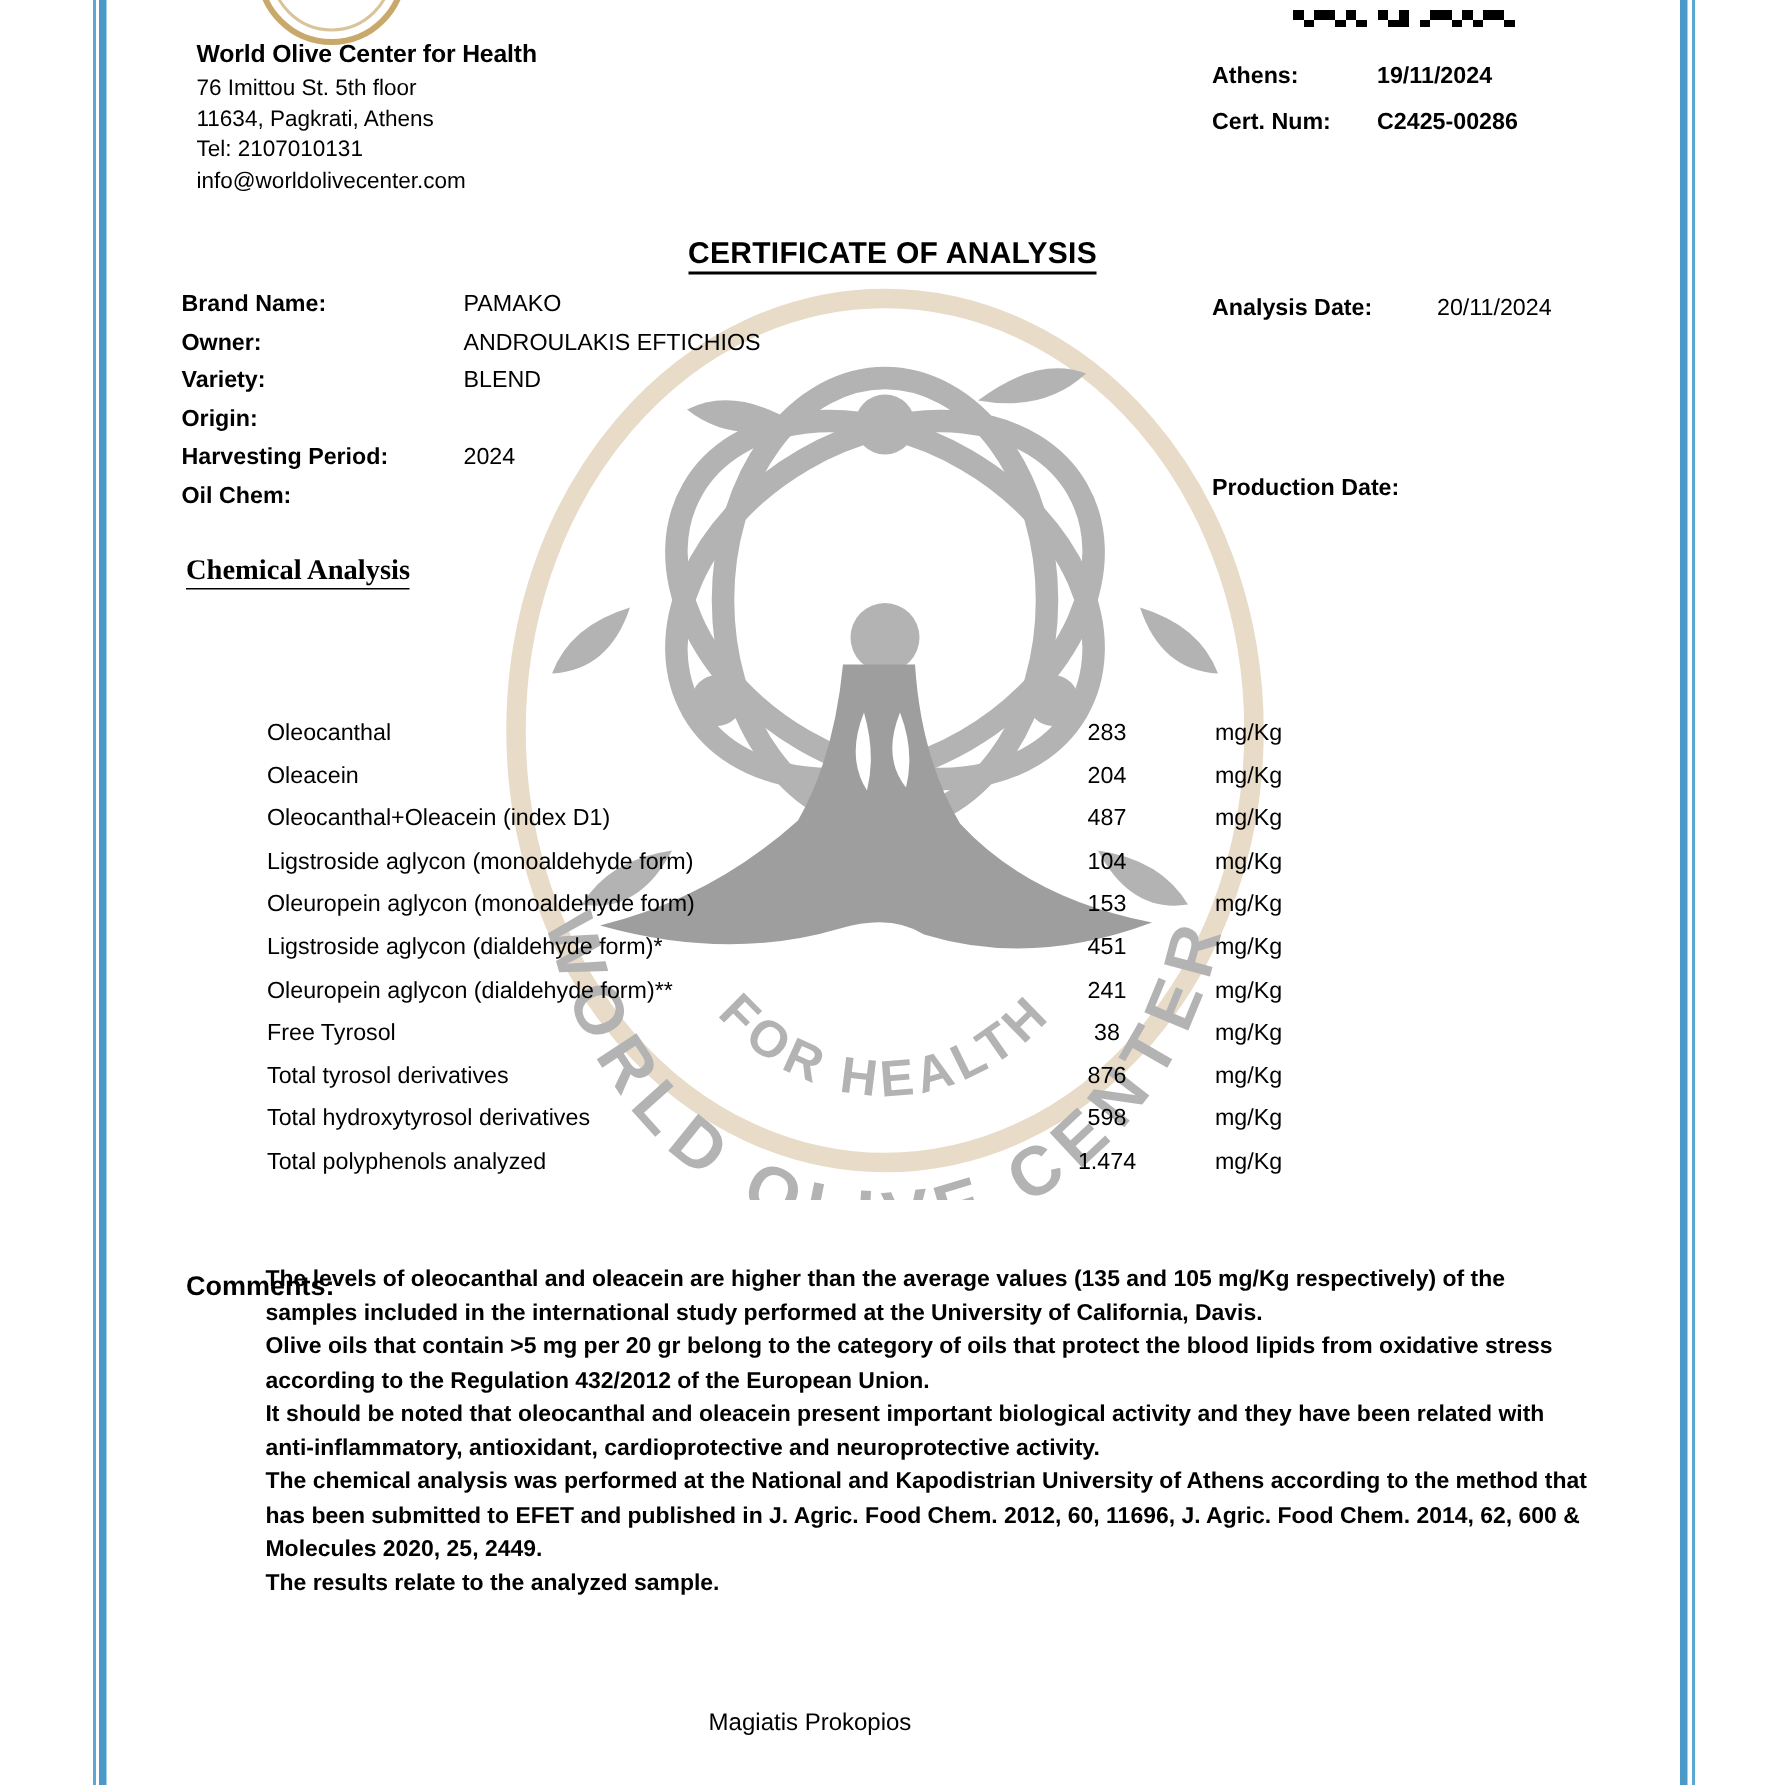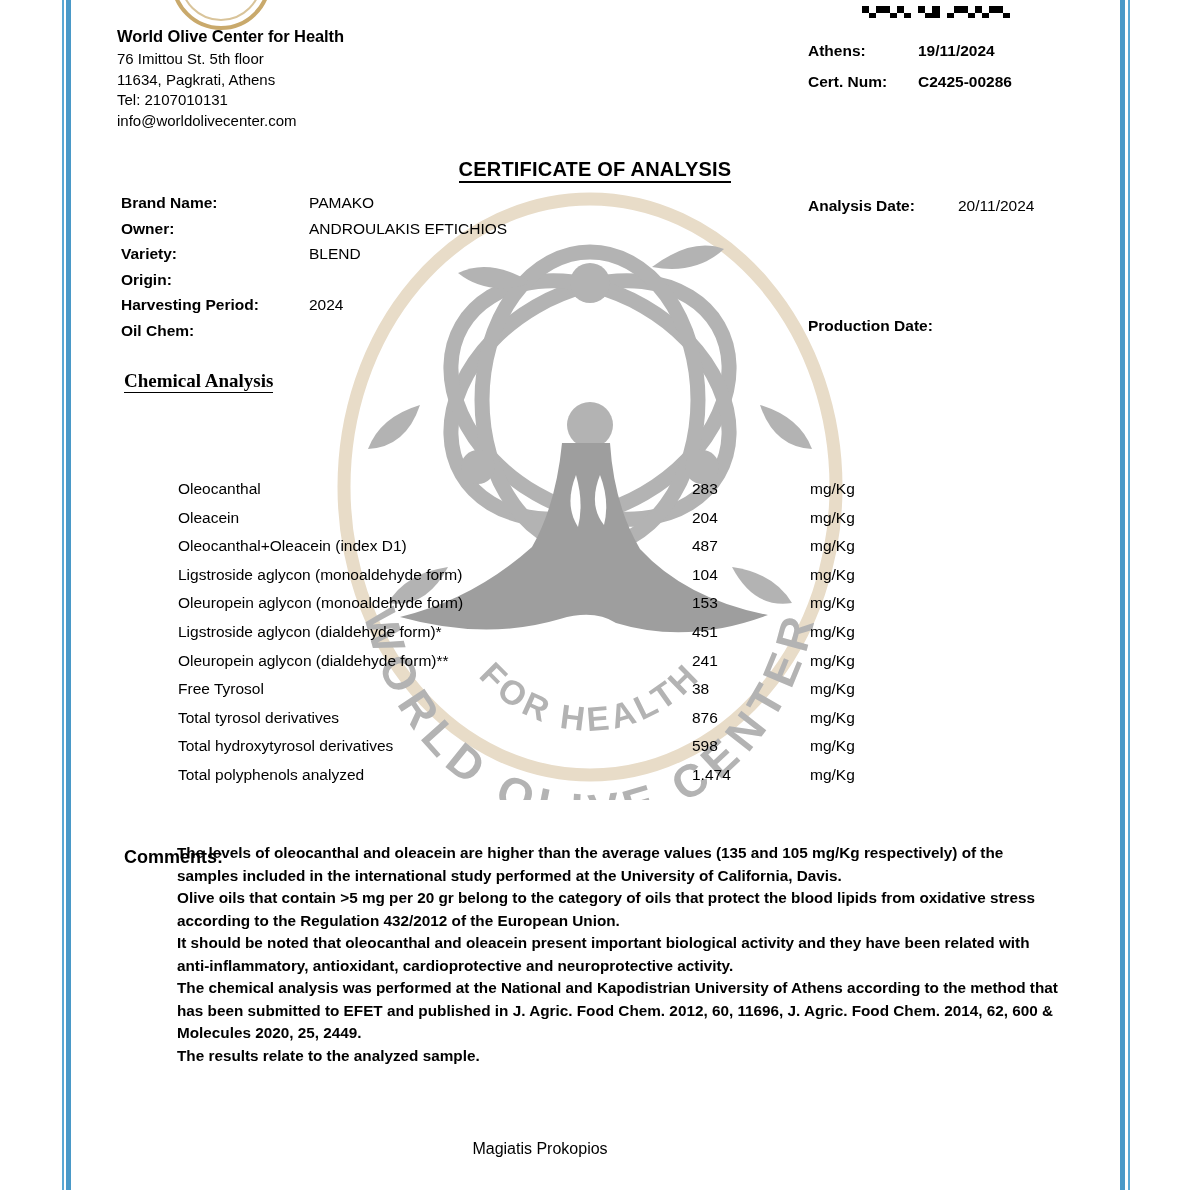--- a/index.html
+++ b/index.html
@@ -59,21 +59,21 @@
     width: 148px;
     height: 68px;
     z-index: 2;
     overflow: hidden;
   }
   .qr svg { width: 148px; height: 148px; display: block; }
 
   
   .layer { position: relative; z-index: 3; }
 
-  .org-block { position: absolute; left: 117px; top: 27px; }
+  .org-block { position: absolute; left: 131px; top: 27px; }
   .org-name {
     font-size: 16.5px;
     font-weight: bold;
     letter-spacing: -0.1px;
     margin-bottom: 3px;
   }
   .org-line { font-size: 15px; line-height: 20.5px; }
 
   .meta-block { position: absolute; left: 808px; top: 42px; }
   .meta-row {
@@ -139,21 +139,21 @@
   .analytes { position: absolute; left: 178px; top: 480px; width: 680px; }
   .an-row {
     display: flex;
     align-items: baseline;
     height: 28.6px;
     font-size: 15.5px;
   }
   .an-name { flex: 1 1 auto; }
   .an-value {
     width: 96px;
-    text-align: left;
+    text-align: center;
     padding-right: 4px;
   }
   .an-unit { width: 70px; text-align: left; padding-left: 22px; }
 
   .comments-label {
     position: absolute;
     left: 124px;
     top: 803px;
     font-size: 18px;
     font-weight: bold;

